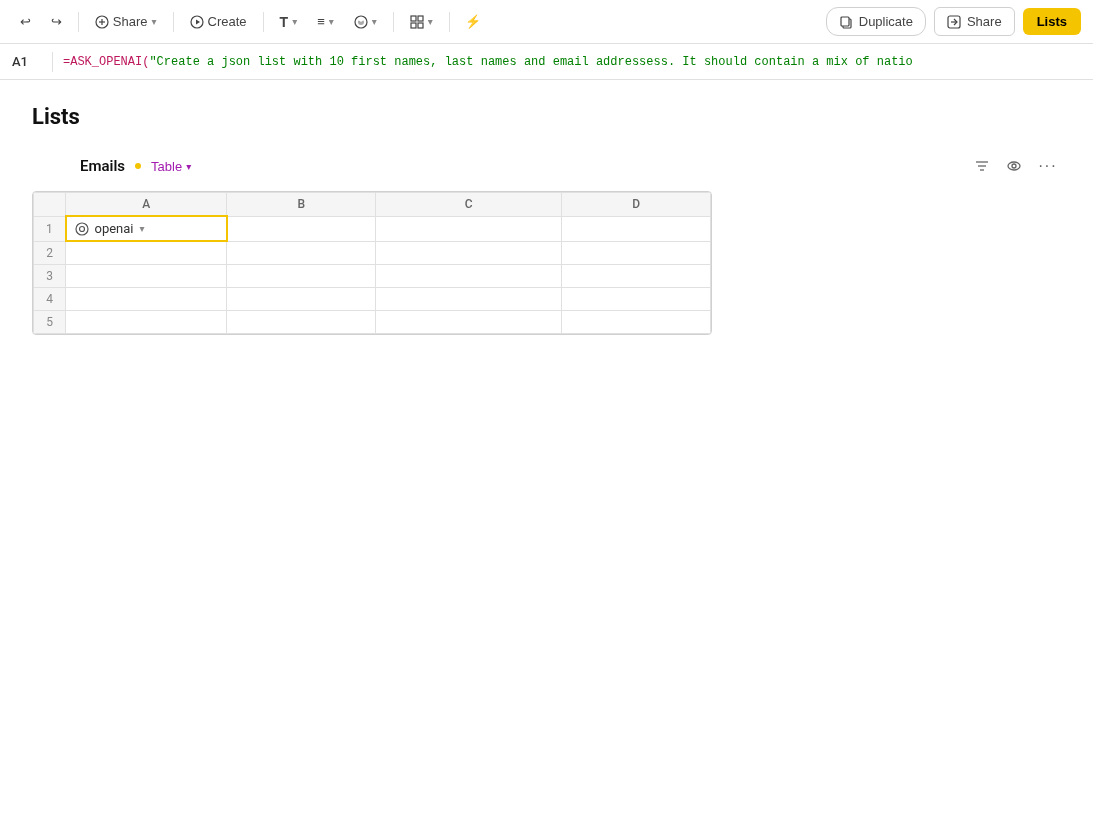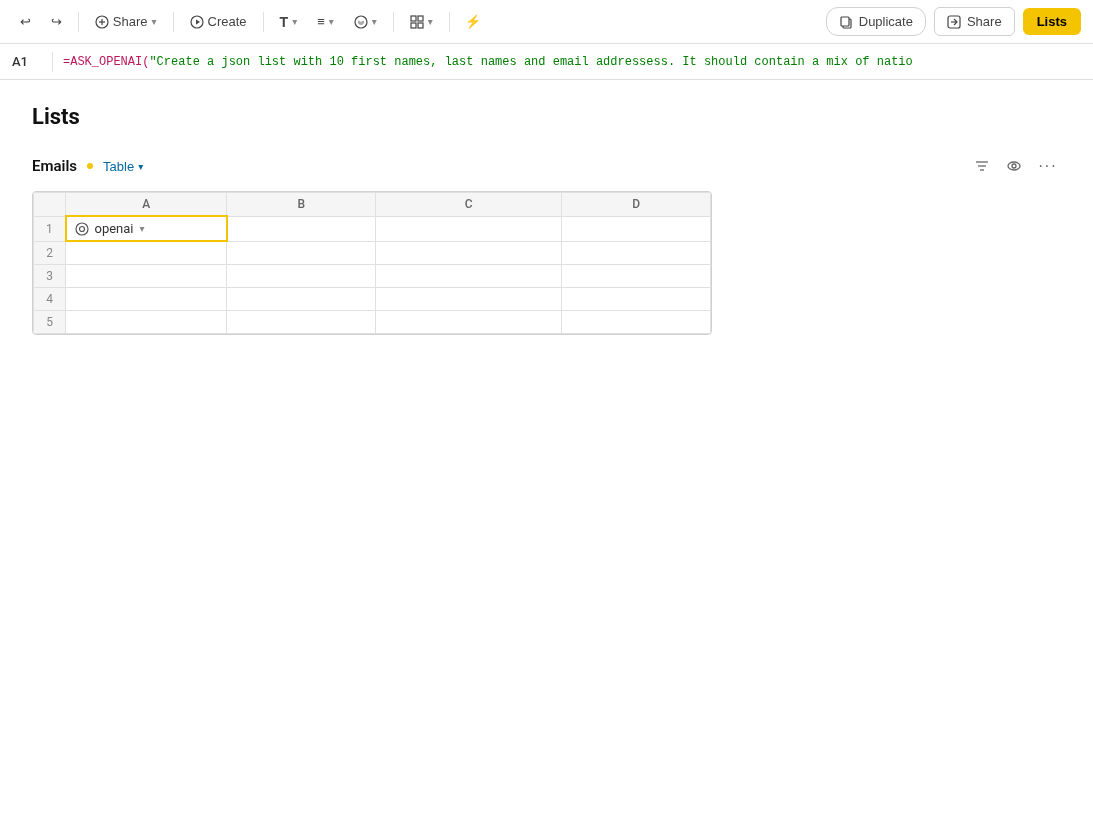--- a/index.html
+++ b/index.html
@@ -51,26 +51,26 @@
     
     .main-content { padding: 24px 32px; }
     .page-title { font-size: 22px; font-weight: 700; margin-bottom: 24px; color: #111; }
 
     
     .table-section { }
     .table-header {
       display: flex; align-items: center; justify-content: space-between;
       margin-bottom: 12px;
     }
-    .table-header-left { display: flex; align-items: center; gap: 10px; }
+    .table-header-left { display: flex; align-items: center; gap: 10px; margin-left: 48px; }
     .table-name { font-size: 15px; font-weight: 600; color: #111; }
     .table-dot { width: 6px; height: 6px; border-radius: 50%; background: #f5c400; }
     .table-view-btn {
       display: flex; align-items: center; gap: 4px;
-      background: none; border: none; cursor: pointer; color: #0369a1; font-size: 13px;
+      background: none; border: none; cursor: pointer; color: #a21caf; font-size: 13px;
     }
     .table-header-right { display: flex; align-items: center; gap: 8px; }
     .icon-btn {
       background: none; border: none; cursor: pointer; color: #666;
       padding: 4px; border-radius: 4px; display: flex; align-items: center;
     }
 
     
     .spreadsheet { border: 1px solid #d0d0d0; border-radius: 4px; overflow: hidden; display: inline-block; min-width: 680px; }
     .sheet-table { border-collapse: collapse; width: 100%; }

